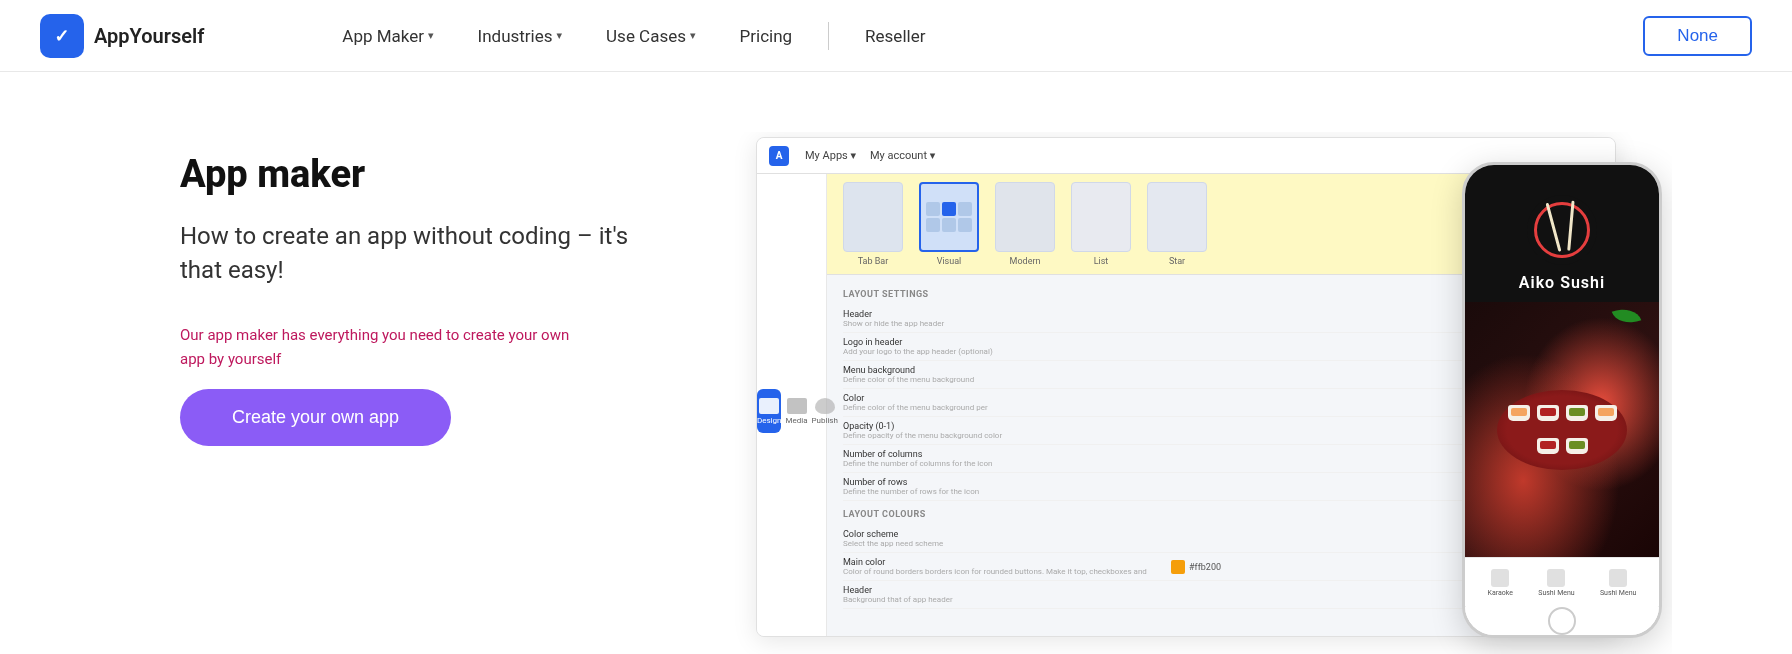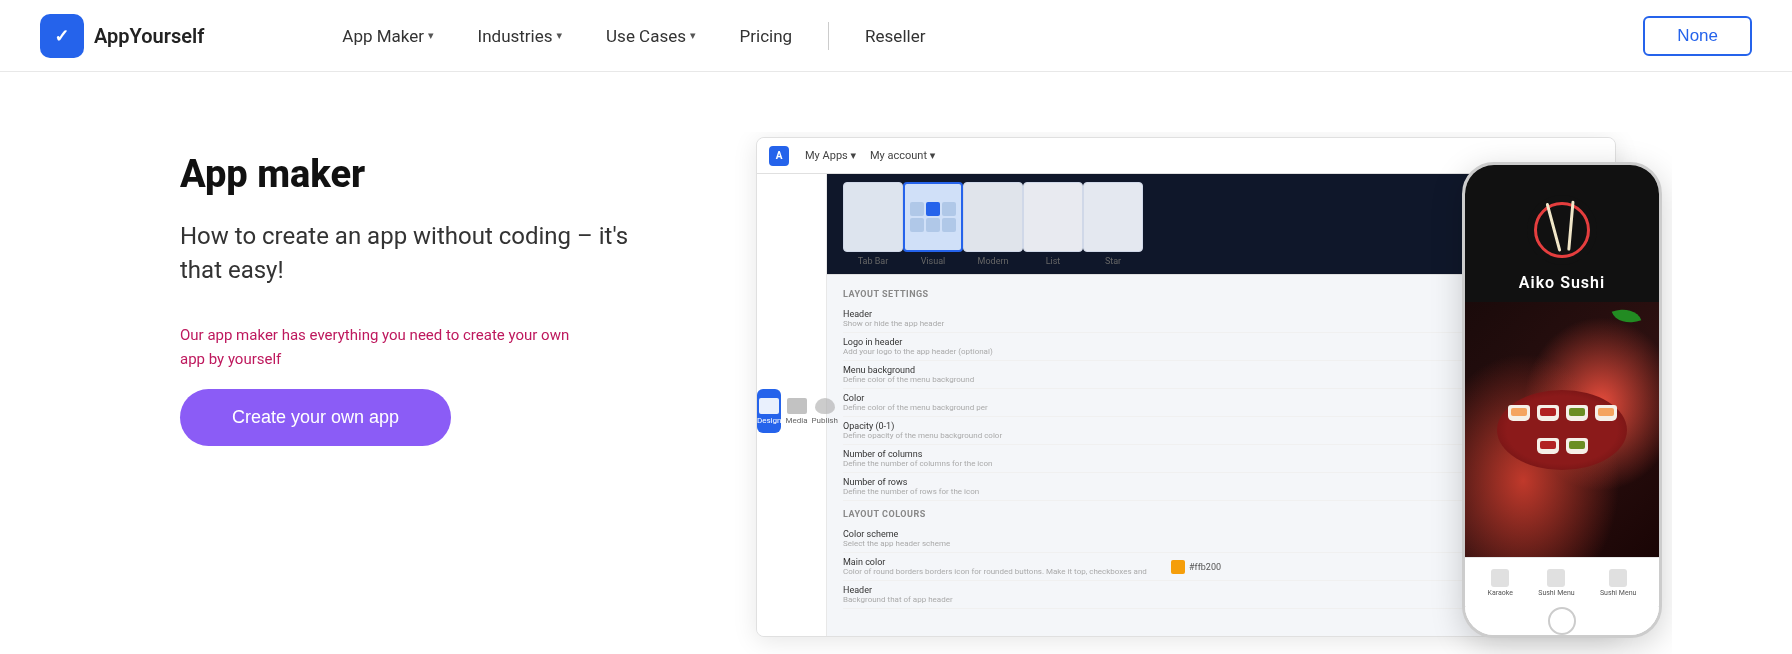--- a/index.html
+++ b/index.html
@@ -248,24 +248,25 @@
     
     .mockup-main {
       flex: 1;
       display: flex;
       flex-direction: column;
       overflow: hidden;
     }
 
     
     .mockup-templates {
-      background: #0f172a;
+      background: #fef9c3;
       border-bottom: 1px solid #e0e0e0;
       padding: 8px 16px;
       display: flex;
+      gap: 16px;
       align-items: flex-end;
     }
     .mockup-template-item {
       display: flex;
       flex-direction: column;
       align-items: center;
       gap: 4px;
       font-size: 9px;
       color: #666;
     }
@@ -715,21 +716,21 @@
               <div class="settings-control settings-toggle">
                 <span class="toggle-btn active">1</span>
                 <span class="toggle-btn">2</span>
                 <span class="toggle-btn">3</span>
               </div>
             </div>
 
             <div class="settings-section-title" style="margin-top:8px;">LAYOUT COLOURS</div>
 
             <div class="settings-row">
-              <div class="settings-label"><span>Color scheme</span><span class="settings-sublabel">Select the app header scheme</span></div>
+              <div class="settings-label"><span>Color scheme</span><span class="settings-sublabel">Select the app need scheme</span></div>
               <div class="settings-control settings-toggle">
                 <span class="toggle-btn active">Bright</span>
                 <span class="toggle-btn">Dark</span>
               </div>
             </div>
 
             <div class="settings-row">
               <div class="settings-label" style="max-width:320px;"><span>Main color</span><span class="settings-sublabel">Color of round borders borders icon for rounded buttons. Make it top, checkboxes and</span></div>
               <div class="settings-control">
                 <div class="color-swatch orange"></div>

